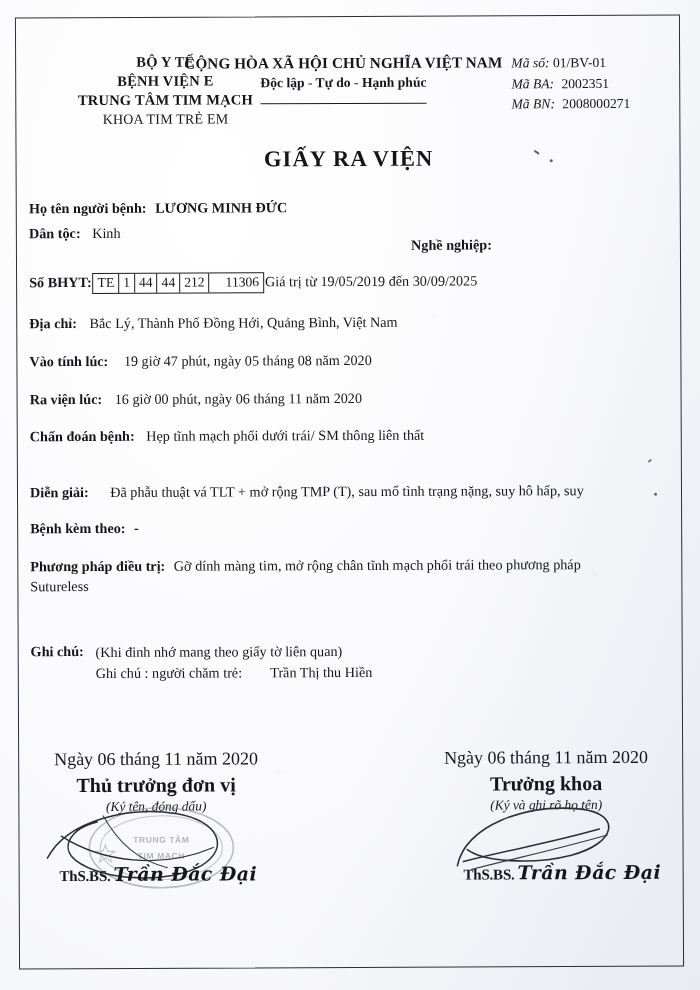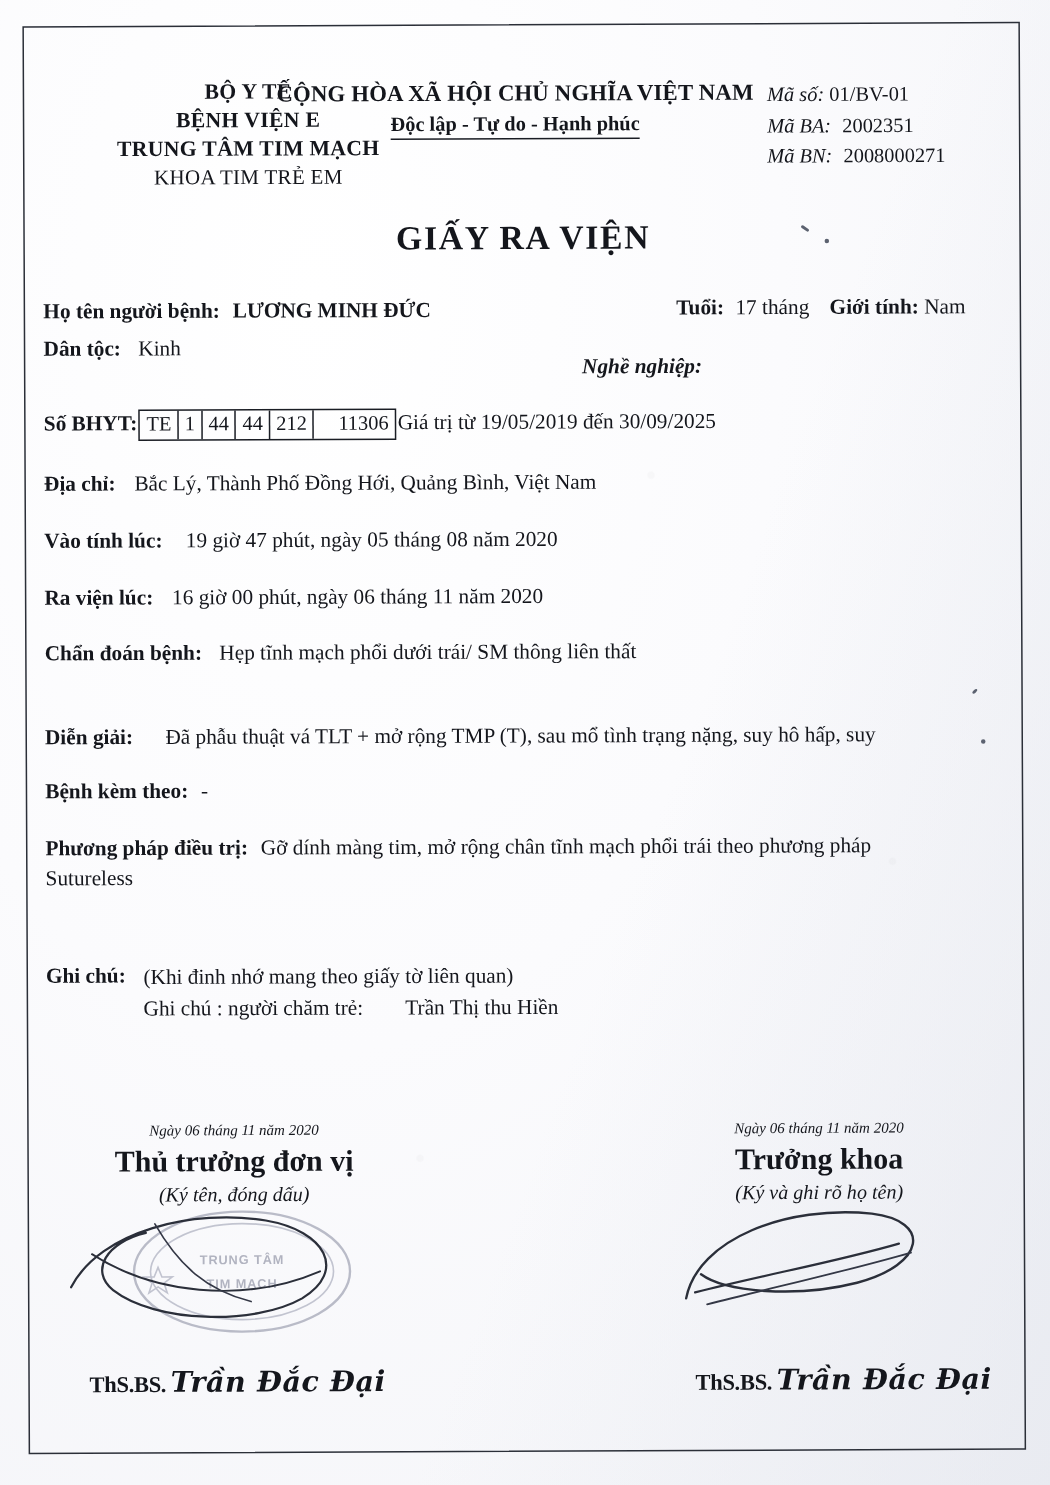--- a/index.html
+++ b/index.html
@@ -48,21 +48,21 @@
     text-align:center;font-weight:bold;font-size:14.5px;line-height:19px;
     letter-spacing:.2px;
   }
   .hdr-left .l4{font-weight:normal;font-size:14px;}
   .hdr-mid{
     position:absolute;left:180px;top:2px;width:330px;text-align:center;
   }
   .hdr-mid .nat{font-weight:bold;font-size:15.2px;letter-spacing:.1px;}
   .hdr-mid .motto{
     font-weight:bold;font-size:13.6px;margin-top:3px;
-    display:inline-block;border-bottom:1.2px solid #1a1d24;padding-bottom:1px;
+    display:inline-block;border-bottom:1.2px solid #1a1d24;padding-bottom:12px;
   }
   .hdr-right{
     position:absolute;left:513px;top:2px;font-size:13.6px;line-height:20.5px;
   }
   .hdr-right .lbl{display:inline-block;font-style:italic;}
   
   .title{
     position:absolute;left:0;top:146px;width:700px;text-align:center;
     font-size:22.5px;font-weight:bold;letter-spacing:1.1px;
   }
@@ -75,26 +75,26 @@
   
   .bhyt-wrap{display:inline-flex;vertical-align:middle;border:1.1px solid #1a1d24;margin:0 1px;}
   .bhyt-cell{
     border-right:1.1px solid #1a1d24;
     padding:1px 4px 2px 4px;font-size:13.6px;line-height:16px;
   }
   .bhyt-cell:last-child{border-right:none;margin-left:12px;}
   .note-lines{position:absolute;left:95px;font-size:14.2px;line-height:20.5px;}
   
   .sig{position:absolute;text-align:center;width:250px;}
-  .sig .date{font-style:italic;font-size:10px;}
+  .sig .date{font-size:18px;}
   .sig .role{font-weight:bold;font-size:20px;margin-top:4px;}
   .sig .hint{font-style:italic;font-size:13.4px;margin-top:2px;}
   .sig-name{
     position:absolute;white-space:nowrap;
-    font-size:15px;font-weight:bold;letter-spacing:-.2px;margin-top:48px;
+    font-size:15px;font-weight:bold;letter-spacing:-.2px;
   }
   .sig-name .script{
     font-family:"DejaVu Serif", serif;
     font-style:italic;font-weight:bold;font-size:19px;
     letter-spacing:.4px;margin-left:3px;
   }
   .scribble{position:absolute;pointer-events:none;}
   .stamp{position:absolute;pointer-events:none;opacity:.5;}
   .stamp-txt{
     font-family:"Liberation Sans", sans-serif;
@@ -141,32 +141,26 @@
     </div>
 
     <div class="title">GIẤY RA VIỆN</div>
     <div class="speck" style="left:535px;top:152px;width:6px;height:2px;transform:rotate(35deg);border-radius:1px;"></div>
     <div class="speck" style="left:551px;top:160px;"></div>
 
     <div class="row" style="top:198px;text-align:right;">
       <span class="b">Họ tên người bệnh:</span>
       <span class="b" style="margin-left:5px">LƯƠNG MINH ĐỨC</span>
     </div>
-    <div class="rowR" style="left:452px;top:198px;">
-      <span class="b">Tuổi:</span>
-      <span class="val" style="margin-left:4px">17 tháng</span>
-      <span class="b" style="margin-left:10px">Giới tính:</span>
-      <span class="val">Nam</span>
-    </div>
 
     <div class="row" style="top:223px;">
       <span class="b">Dân tộc:</span>
       <span class="val" style="margin-left:8px">Kinh</span>
     </div>
-    <div class="rowR" style="left:389px;top:237px;font-style:italic;">
+    <div class="rowR" style="left:412px;top:237px;">
       <span class="b">Nghề nghiệp:</span>
       <span class="val" style="margin-left:6px"></span>
     </div>
 
     <div class="row" style="top:272px;">
       <span class="b">Số BHYT:</span><span class="bhyt-wrap">
           <span class="bhyt-cell">TE</span>
           <span class="bhyt-cell">1</span>
           <span class="bhyt-cell">44</span>
           <span class="bhyt-cell">44</span>

